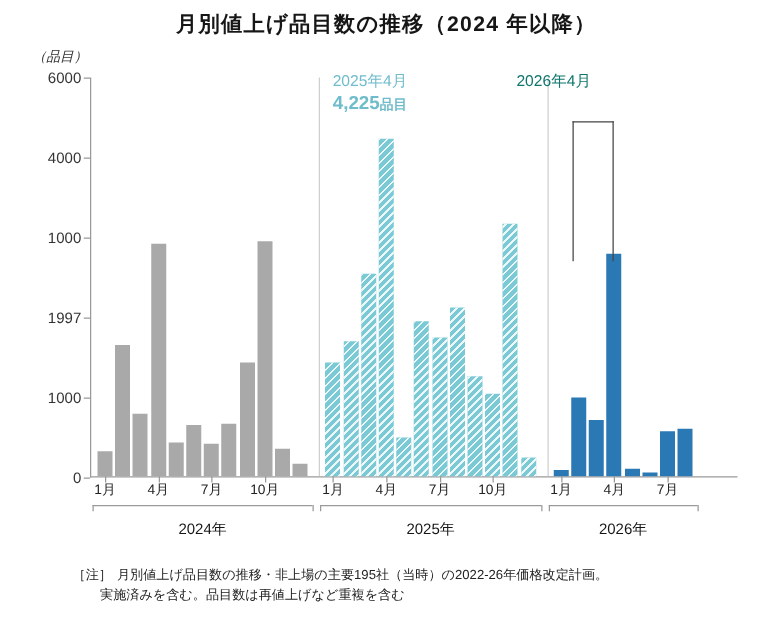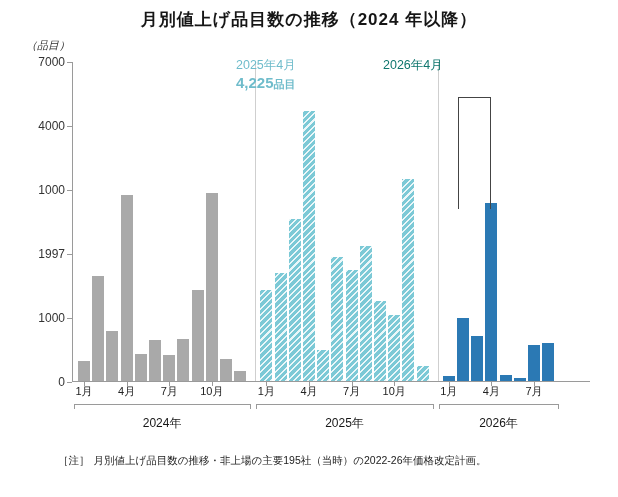--- a/index.html
+++ b/index.html
@@ -130,20 +130,21 @@
   }
   .yearband .tickdown {
     position: absolute;
     top: 0; width: 1px; height: 5px;
     background: #9a9a9a;
   }
 
   
   .anno {
     position: absolute;
+    text-align: center;
     line-height: 1.25;
     white-space: nowrap;
   }
   .anno .l1 { font-size: 12.5px; }
   .anno .l2 { font-size: 15px; font-weight: bold; }
   .anno .l2 .sm { font-size: 11px; font-weight: bold; }
   .anno.teal-anno { color: #6fbccb; }
   .anno.teal-anno .l2 { color: #6fbccb; }
   .anno.blue-anno { color: #0f766e; }
 
@@ -182,21 +183,21 @@
     <div class="ytick" style="top:320px">0</div>
     <div class="ytick-mark" style="top:320px"></div>
     <div class="ytick" style="top:256px">1000</div>
     <div class="ytick-mark" style="top:256px"></div>
     <div class="ytick" style="top:192px">1997</div>
     <div class="ytick-mark" style="top:192px"></div>
     <div class="ytick" style="top:128px">1000</div>
     <div class="ytick-mark" style="top:128px"></div>
     <div class="ytick" style="top:64px">4000</div>
     <div class="ytick-mark" style="top:64px"></div>
-    <div class="ytick" style="top:0px">7000</div>
+    <div class="ytick" style="top:0px">6000</div>
     <div class="ytick-mark" style="top:0px"></div>
 
     <div class="bars" id="bars">
         <div class="bar gray" style="left: 6px; height: 20.416px; width: 12px;"></div>
         <div class="bar gray" style="left: 20.2px; height: 104.632px; width: 12px;"></div>
         <div class="bar gray" style="left: 34.4px; height: 50.402px; width: 12px;"></div>
         <div class="bar gray" style="left: 48.6px; height: 185.658px; width: 12px;"></div>
         <div class="bar gray" style="left: 62.8px; height: 27.434px; width: 12px;"></div>
         <div class="bar gray" style="left: 77px; height: 41.47px; width: 12px;"></div>
         <div class="bar gray" style="left: 91.2px; height: 25.52px; width: 12px;"></div>
@@ -280,15 +281,16 @@
       <div class="ylabel" style="left: 90.1px;">2024年</div>
       <div class="ylabel" style="left: 272.5px;">2025年</div>
       <div class="ylabel" style="left: 426.5px;">2026年</div>
     </div>
 
   <div class="note">
     <div class="note-first">
       <span class="tag">［注］</span>
       <span>月別値上げ品目数の推移・非上場の主要195社（当時）の2022-26年価格改定計画。</span>
     </div>
+    <div class="note-row l2">実施済みを含む。品目数は再値上げなど重複を含む</div>
   </div>
 
 </div>
 
 </body></html>

